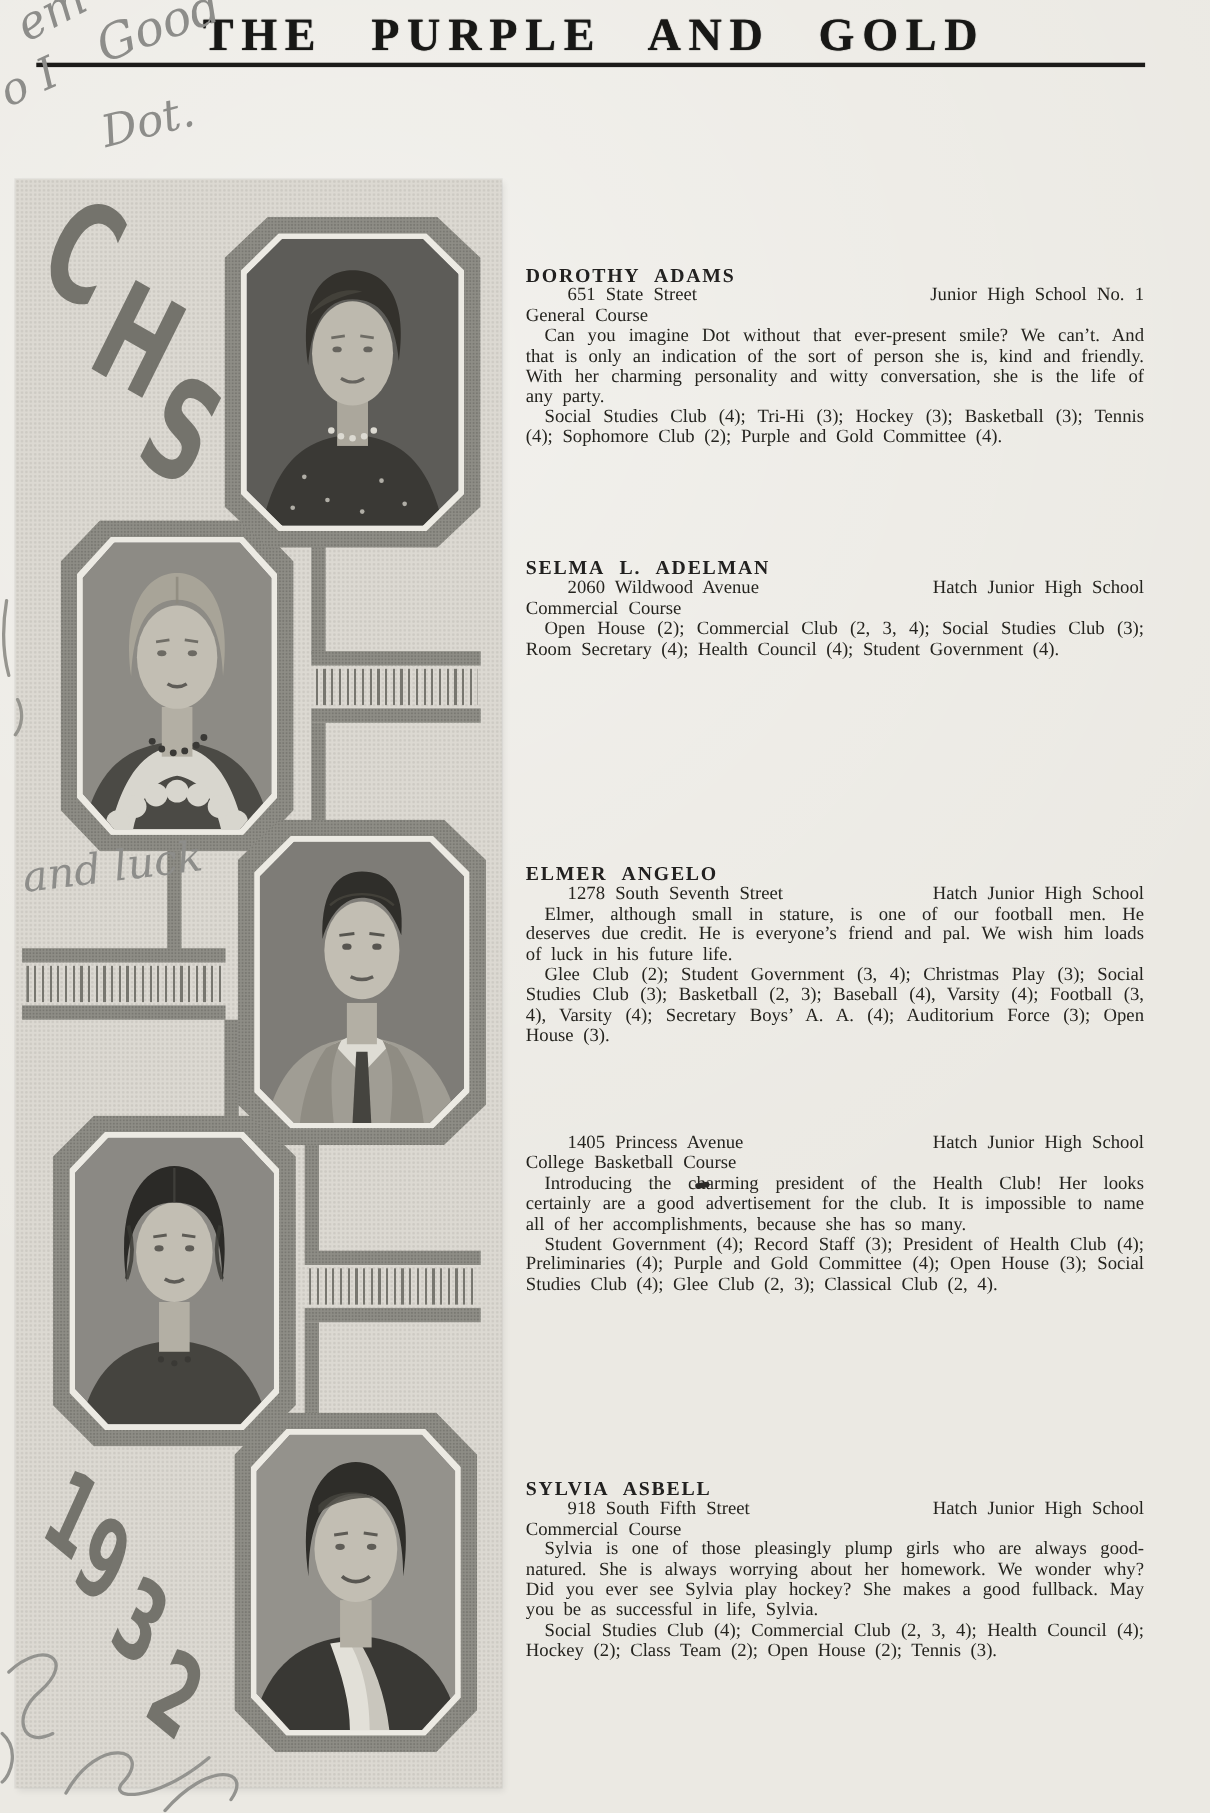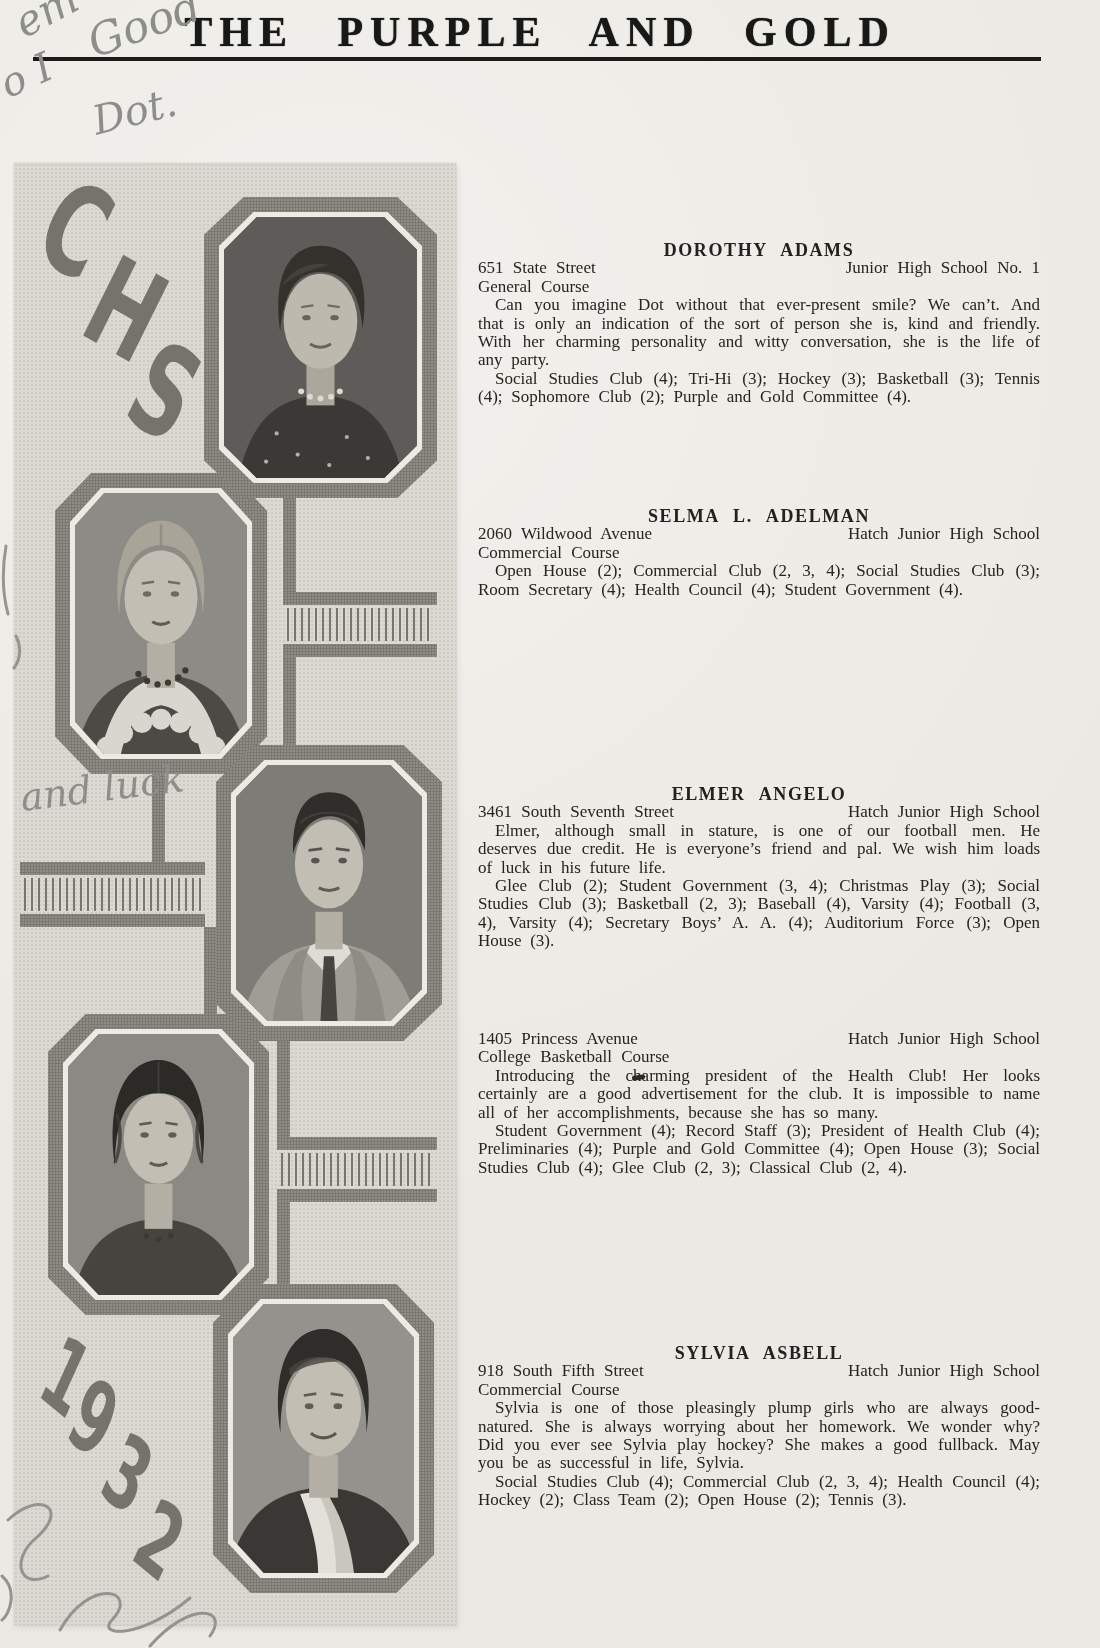--- a/index.html
+++ b/index.html
@@ -32,22 +32,22 @@
   .photo .white{position:absolute;inset:15px;background:#eceae3;}
   .photo .img{position:absolute;inset:20px;overflow:hidden;background:#777;}
   .photo svg{display:block;width:100%;height:100%;}
 
   .bar{position:absolute;background:#8e8d86;
     background-image:radial-gradient(circle, rgba(60,59,55,.25) 1px, transparent 1.2px);background-size:3px 3px;}
   .comb{position:absolute;background:repeating-linear-gradient(90deg,#77766f 0 2px,rgba(0,0,0,0) 2px 7px);}
 
   
   .entry{position:absolute;left:478px;width:562px;font-size:17px;line-height:18.4px;}
-  .entry .name{margin:0;text-align:center;font-size:18px;font-weight:700;letter-spacing:1.6px;word-spacing:8px;color:#222120;}
-  .entry .addr-row{display:flex;justify-content:space-between;word-spacing:5px;}
+  .entry .name{margin:0;font-size:18px;font-weight:700;letter-spacing:1.6px;word-spacing:8px;color:#222120;}
+  .entry .addr-row{display:flex;justify-content:space-between;word-spacing:5px;margin-left:38px;}
   .entry .course{text-align:left;word-spacing:5px;}
   .entry p{margin:0;text-align:justify;text-indent:17px;word-spacing:4.5px;}
   .ink-mark{position:absolute;background:#2a2927;border-radius:2px;}
 </style>
 </head>
 <body>
 
 <div id="page">
 
   <div class="masthead">THE PURPLE AND GOLD</div>
@@ -276,21 +276,21 @@
       <span>2060 Wildwood Avenue</span>
       <span>Hatch Junior High School</span>
     </div>
     <div class="course">Commercial Course</div>
     <p class="acts">Open House (2); Commercial Club (2, 3, 4); Social Studies Club (3); Room Secretary (4); Health Council (4); Student Government (4).</p>
   </section>
 
   <section class="entry" style="top:785px;">
     <h2 class="name">ELMER ANGELO</h2>
     <div class="addr-row">
-      <span>3461 South Seventh Street</span>
+      <span>1278 South Seventh Street</span>
       <span>Hatch Junior High School</span>
     </div>
     <p class="desc">Elmer, although small in stature, is one of our football men.  He deserves due credit.  He is everyone’s friend and pal.  We wish him loads of luck in his future life.</p>
     <p class="acts">Glee Club (2); Student Government (3, 4); Christmas Play (3); Social Studies Club (3); Basketball (2, 3); Baseball (4), Varsity (4); Football (3, 4), Varsity (4); Secretary Boys’ A. A. (4); Auditorium Force (3); Open House (3).</p>
   </section>
 
   <section class="entry" style="top:1030px;">
     <div class="addr-row">
       <span>1405 Princess Avenue</span>
       <span>Hatch Junior High School</span>

